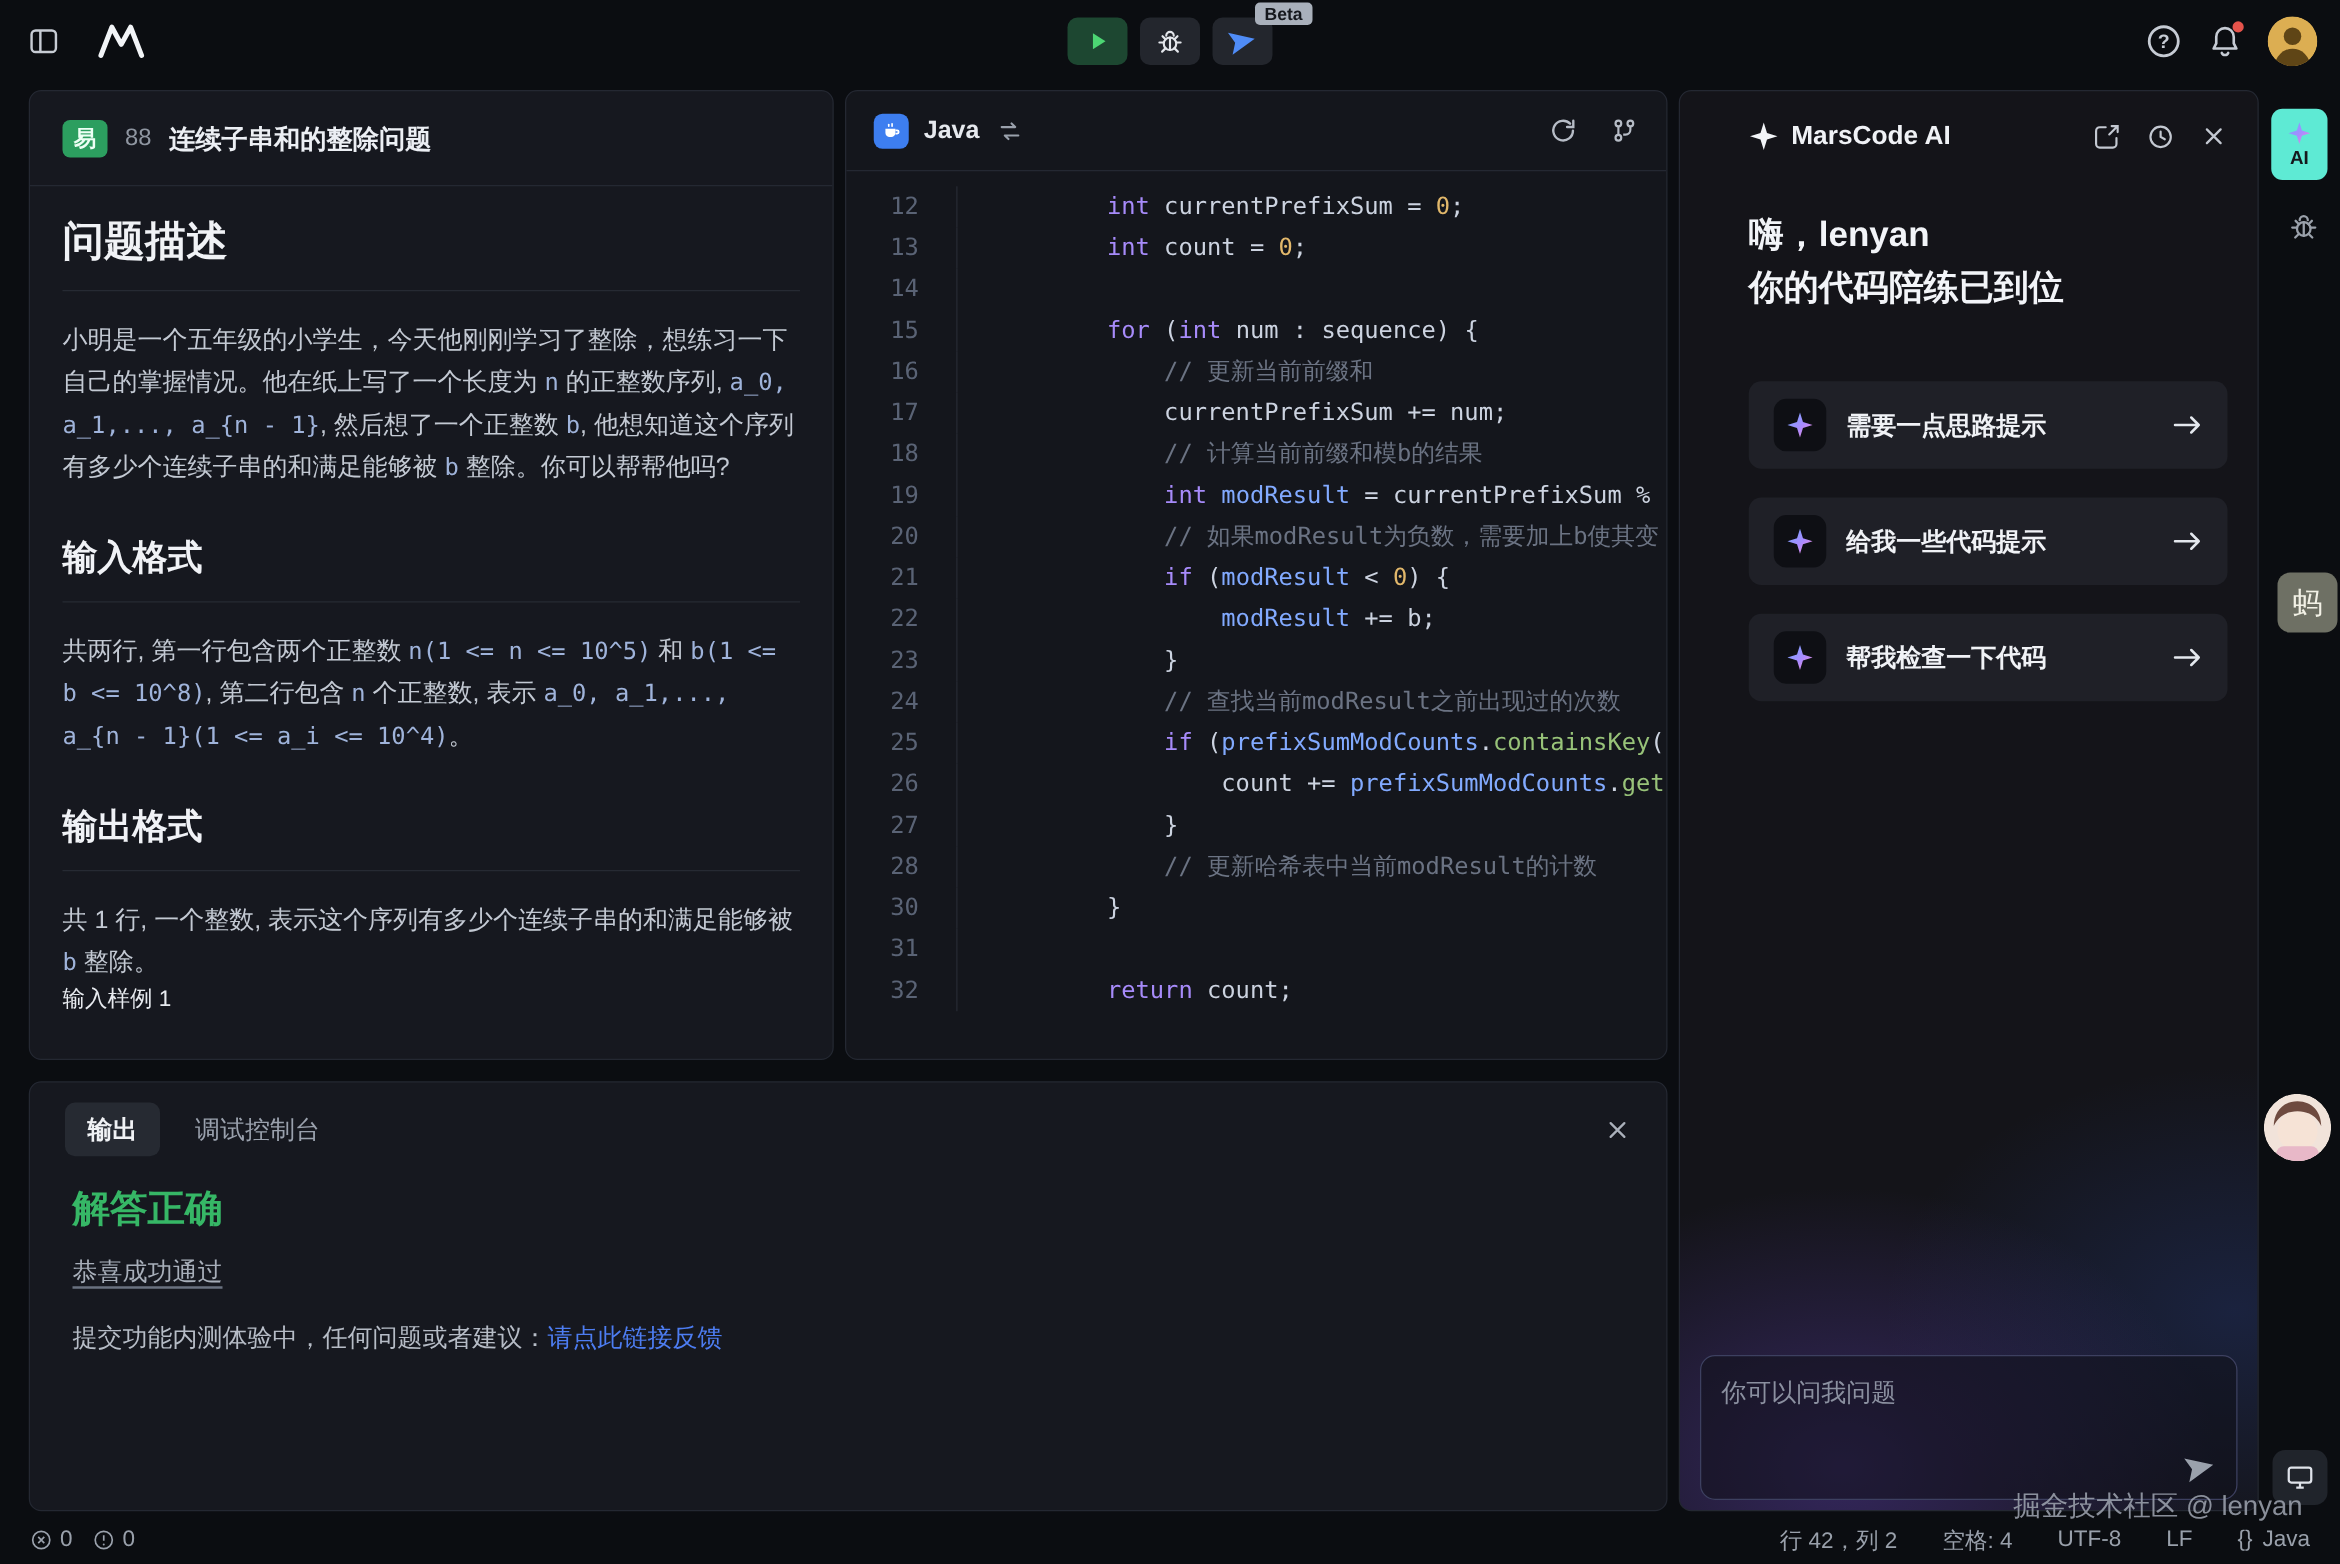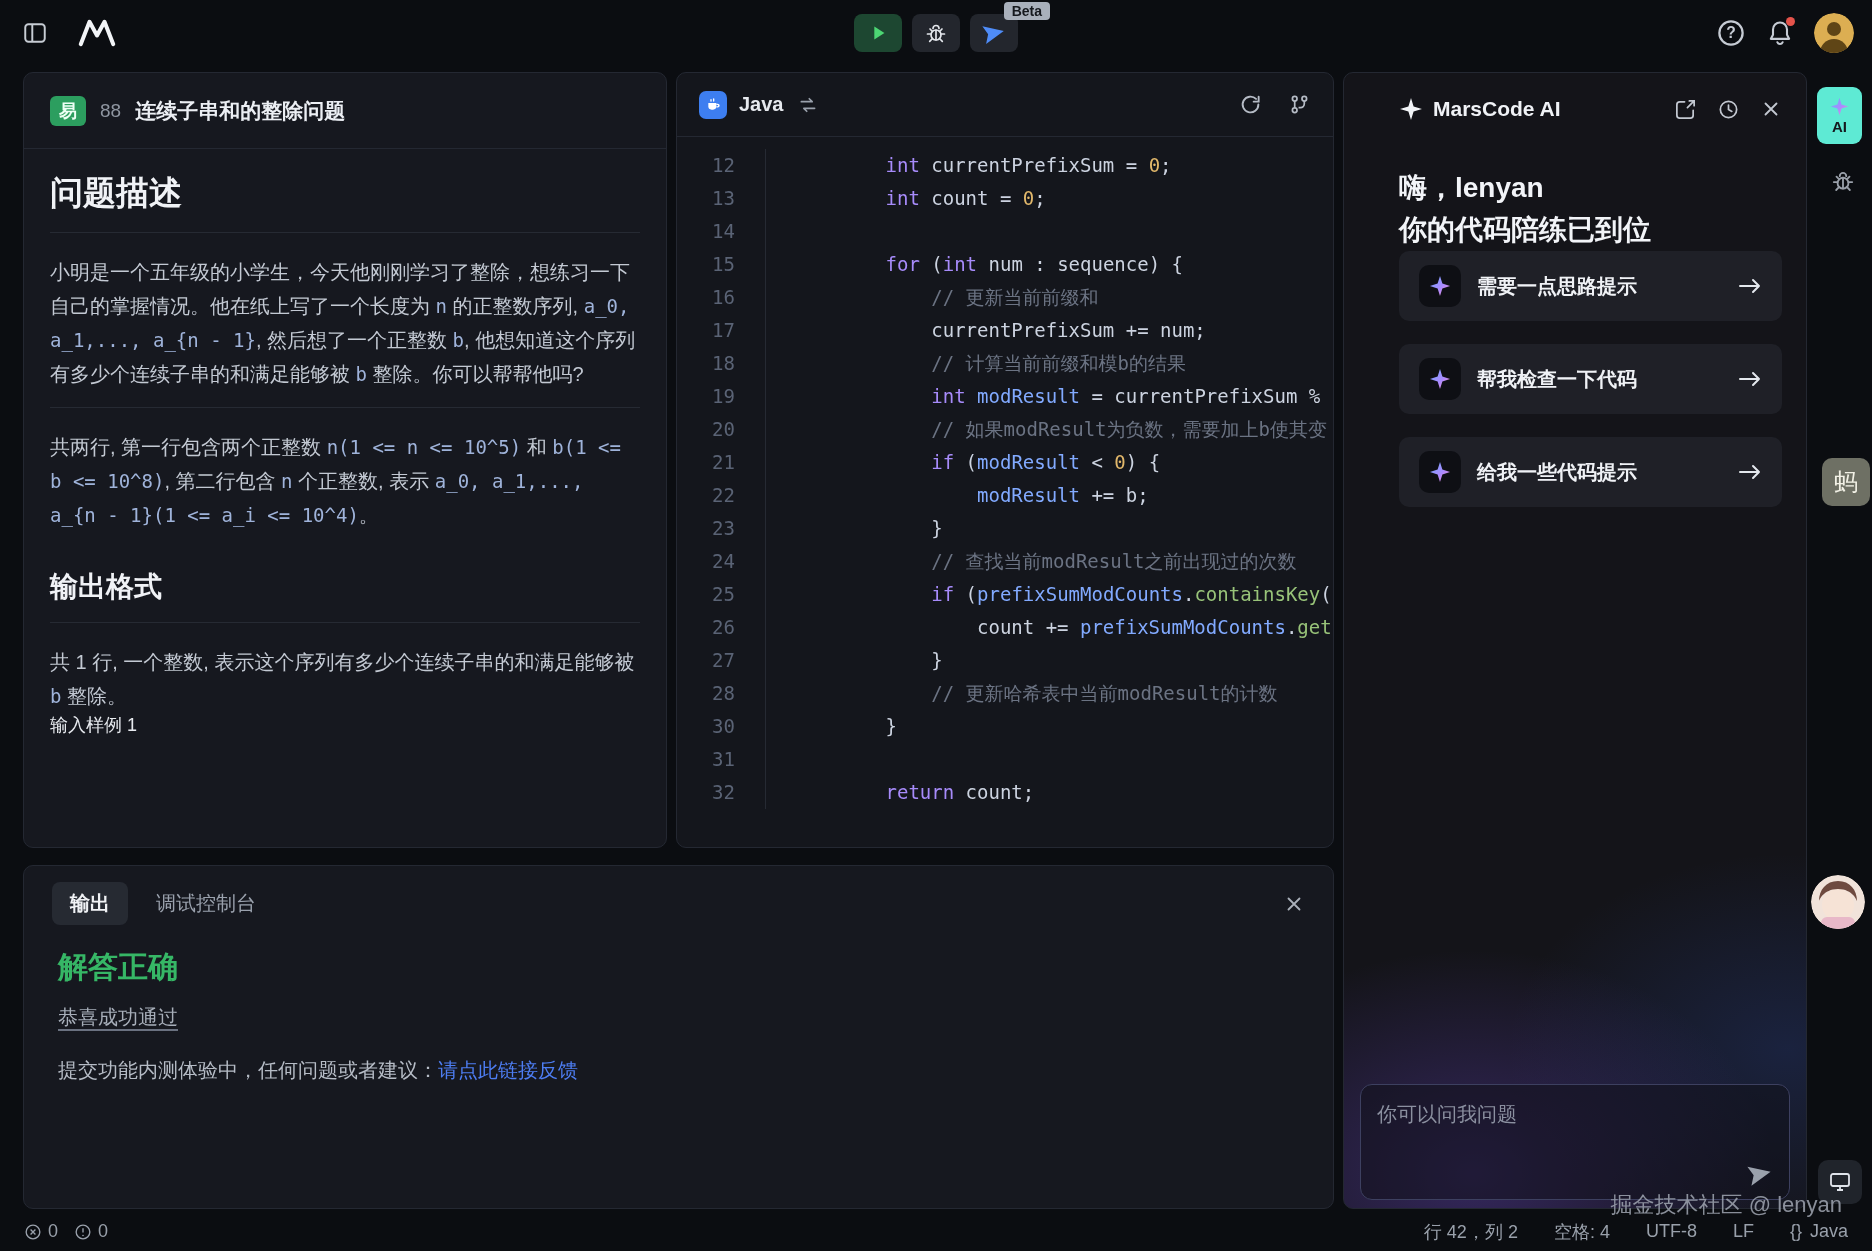--- a/index.html
+++ b/index.html
@@ -59,21 +59,21 @@
 .op-body{padding:22px 34px 0;}
 .op-result{color:#36b766;font-size:30px;font-weight:700;}
 .op-sub{margin-top:16px;color:#a7aeb9;font-size:20px;text-decoration:underline;text-underline-offset:5px;text-decoration-color:#6a7180;width:fit-content;}
 .op-feedback{margin-top:26px;font-size:20px;color:#b6bcc6;}
 .op-link{color:#4d7df2;cursor:pointer;}
 
 .ai-header{display:flex;align-items:center;padding:24px 24px 0;gap:10px;}
 .ai-title{font-size:21px;font-weight:700;color:#f0f2f6;}
 .ai-actions{margin-left:auto;display:flex;gap:20px;align-items:center;}
 .ai-greet{padding:0 24px;margin-top:46px;font-size:28px;font-weight:700;line-height:1.5;color:#f2f4f8;}
-.ai-cards{padding:0 24px;display:flex;flex-direction:column;gap:23px;}
+.ai-cards{padding:0 24px;margin-top:54px;display:flex;flex-direction:column;gap:23px;}
 .ai-card{height:70px;background:#1f2027;border-radius:10px;display:flex;align-items:center;padding:0 20px;cursor:pointer;}
 .ai-card-icon{width:42px;height:42px;border-radius:10px;background:#0e0f14;display:flex;align-items:center;justify-content:center;flex:none;}
 .ai-card-label{margin-left:16px;font-size:20px;font-weight:700;color:#f0f2f6;}
 .ai-card-arrow{margin-left:auto;display:flex;}
 .ai-input{position:absolute;left:16px;right:16px;bottom:8px;height:116px;border:1px solid #3d4060;border-radius:12px;background:rgba(17,17,26,0.55);}
 .ai-input textarea{width:100%;height:100%;background:transparent;border:none;resize:none;outline:none;padding:16px;font-size:20px;color:#dfe3ea;font-family:inherit;}
 .ai-input textarea::placeholder{color:#8b90a0;}
 .ai-send{position:absolute;right:16px;bottom:12px;display:flex;cursor:pointer;}
 .watermark{position:absolute;right:30px;top:1190px;font-size:22px;color:rgba(160,166,178,0.85);z-index:30;}
 
@@ -175,20 +175,21 @@
 <section class="panel" id="problem-panel">
   <div class="pp-header">
     <span class="diff-badge">易</span>
     <span class="prob-id">88</span>
     <span class="prob-title">连续子串和的整除问题</span>
   </div>
   <div class="pp-body">
     <h1 class="pp-h1">问题描述</h1>
     <hr class="pp-hr">
     <p class="pp-p"><span>小明是一个五年级的小学生，今天他刚刚学习了整除，想练习一下自己的掌握情况。他在纸上写了一个长度为 </span><span class="icode">n</span><span> 的正整数序列, </span><span class="icode">a_0, a_1,..., a_{n - 1}</span><span>, 然后想了一个正整数 </span><span class="icode">b</span><span>, 他想知道这个序列有多少个连续子串的和满足能够被 </span><span class="icode">b</span><span> 整除。你可以帮帮他吗?</span></p>
+    <h2 class="pp-h2">输入格式</h2>
     <hr class="pp-hr">
     <p class="pp-p"><span>共两行, 第一行包含两个正整数 </span><span class="icode">n(1 &lt;= n &lt;= 10^5)</span><span> 和 </span><span class="icode">b(1 &lt;= b &lt;= 10^8)</span><span>, 第二行包含 </span><span class="icode">n</span><span> 个正整数, 表示 </span><span class="icode">a_0, a_1,..., a_{n - 1}(1 &lt;= a_i &lt;= 10^4)</span><span>。</span></p>
     <h2 class="pp-h2">输出格式</h2>
     <hr class="pp-hr">
     <p class="pp-p"><span>共 1 行, 一个整数, 表示这个序列有多少个连续子串的和满足能够被 </span><span class="icode">b</span><span> 整除。</span></p>
     <h3 class="pp-h3">输入样例 1</h3>
 
   </div>
 </section>
 
@@ -309,34 +310,34 @@
               <path d="M2 8h19M15 2l6 6-6 6"></path>
             </svg>
           </span>
     </div>
     <div class="ai-card">
       <span class="ai-card-icon">
             <svg width="22" height="22" viewBox="0 0 24 24">
               <path d="M12 1l2.6 8.4L23 12l-8.4 2.6L12 23l-2.6-8.4L1 12l8.4-2.6z" fill="url(#sparkGrad)"></path>
             </svg>
           </span>
-      <span class="ai-card-label">帮我检查一下代码</span>
+      <span class="ai-card-label">给我一些代码提示</span>
       <span class="ai-card-arrow">
             <svg width="24" height="16" viewBox="0 0 24 16" fill="none" stroke="#e4e8ee" stroke-width="2" stroke-linecap="round" stroke-linejoin="round">
               <path d="M2 8h19M15 2l6 6-6 6"></path>
             </svg>
           </span>
     </div>
     <div class="ai-card">
       <span class="ai-card-icon">
             <svg width="22" height="22" viewBox="0 0 24 24">
               <path d="M12 1l2.6 8.4L23 12l-8.4 2.6L12 23l-2.6-8.4L1 12l8.4-2.6z" fill="url(#sparkGrad)"></path>
             </svg>
           </span>
-      <span class="ai-card-label">给我一些代码提示</span>
+      <span class="ai-card-label">帮我检查一下代码</span>
       <span class="ai-card-arrow">
             <svg width="24" height="16" viewBox="0 0 24 16" fill="none" stroke="#e4e8ee" stroke-width="2" stroke-linecap="round" stroke-linejoin="round">
               <path d="M2 8h19M15 2l6 6-6 6"></path>
             </svg>
           </span>
     </div>
   </div>
   <div class="ai-input">
     <textarea placeholder="你可以问我问题" style=""></textarea>
     <span class="ai-send">

